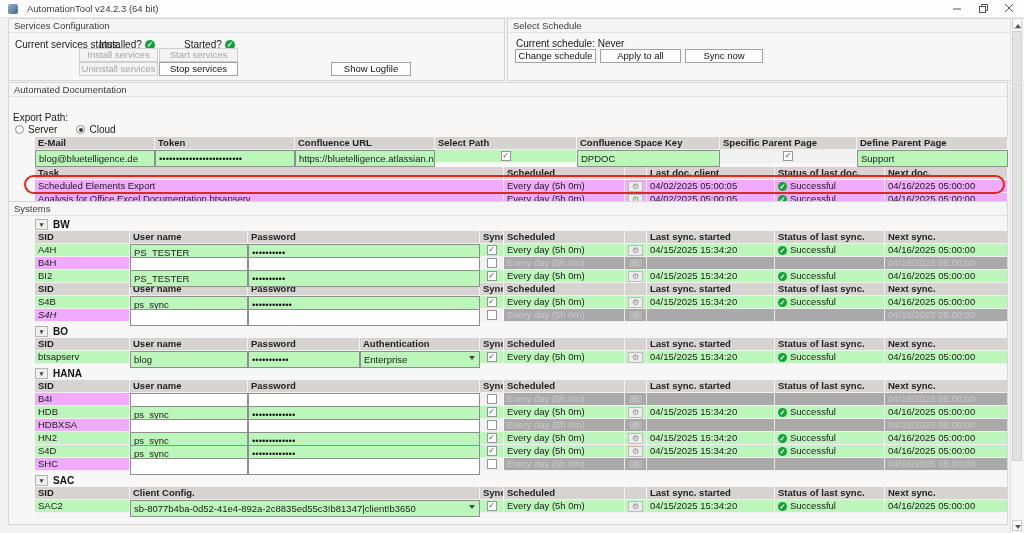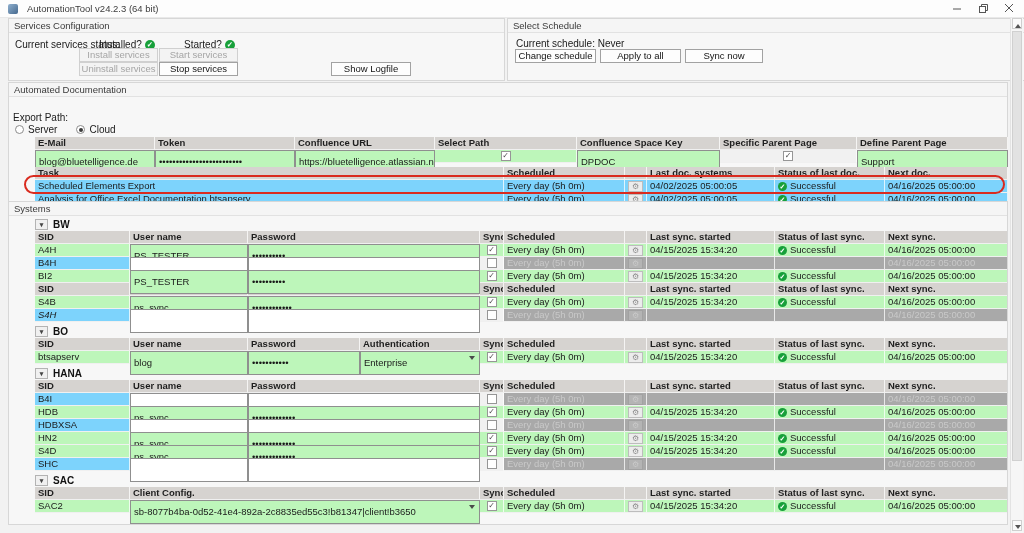--- a/index.html
+++ b/index.html
@@ -34,25 +34,25 @@
          font-size:7.5px;line-height:10px;text-align:center;font-weight:bold;flex:0 0 auto}
   .okdot::after{content:"\2713"}
   .okdot.s{width:9px;height:9px;line-height:9px;font-size:7px;margin-right:3px}
   
   .tbl{position:absolute;left:26px;width:973px}
   .trow{display:flex;height:13px}
   .tc{box-sizing:border-box;height:13px;line-height:12px;padding:0 3px;font-size:9.5px;
       border-right:1px solid rgba(255,255,255,.75);border-bottom:1px solid #f0f0f0;
       overflow:hidden;white-space:nowrap;flex:0 0 auto;display:flex;align-items:center}
   .hd{background:#d6d3d0;font-weight:bold;color:#1f1f1f}
-  .white{background:#7dd3fc}
+  .white{background:#f0abfc}
   .g{background:#bdf6ba}
   .gray{background:#a9a9a9;color:#c9c9c9}
   .ltgray{background:#f1f1f1}
-  .inp{box-sizing:border-box;border:1px solid #8f8f8f;background:#fff;height:24px;line-height:10px;
+  .inp{box-sizing:border-box;border:1px solid #8f8f8f;background:#fff;height:17px;line-height:10px;
        margin:0 0 1px 0;padding:0 3px;font-size:9.5px;overflow:hidden;white-space:nowrap;
        flex:0 0 auto;display:flex;align-items:center;position:relative}
   .inp.g{background:#bdf6ba}
   .inp.selc::after{content:"";position:absolute;right:4px;top:4px;border:3px solid transparent;
        border-top:4px solid #4a4a4a}
   .cb{width:10px;height:10px;border:1px solid #969696;background:#fff;box-sizing:border-box;
       margin:0 auto;text-align:center;line-height:8px;font-size:8px;color:#4d4d4d;flex:0 0 auto}
   .cb.on::after{content:"\2713"}
   .gearwrap{justify-content:center}
   .gearbtn{width:16px;height:11px;background:#ececec;border:1px solid #bdbdbd;box-sizing:border-box;
@@ -194,21 +194,21 @@
   <div class="tbl" id="tasktbl" style="top:84px">
       <div class="trow">
         <div class="tc hd" style="width: 469px;">
           <span>Task</span>
         </div>
         <div class="tc hd" style="width: 121px;">
           <span>Scheduled</span>
         </div>
         <div class="tc hd" style="width: 22px;"></div>
         <div class="tc hd" style="width: 128px;">
-          <span>Last doc. systems</span>
+          <span>Last doc. client</span>
         </div>
         <div class="tc hd" style="width: 110px;">
           <span>Status of last doc.</span>
         </div>
         <div class="tc hd" style="width: 123px;">
           <span>Next doc.</span>
         </div>
       </div>
       <div class="trow">
         <div class="tc white" style="width: 469px;">

